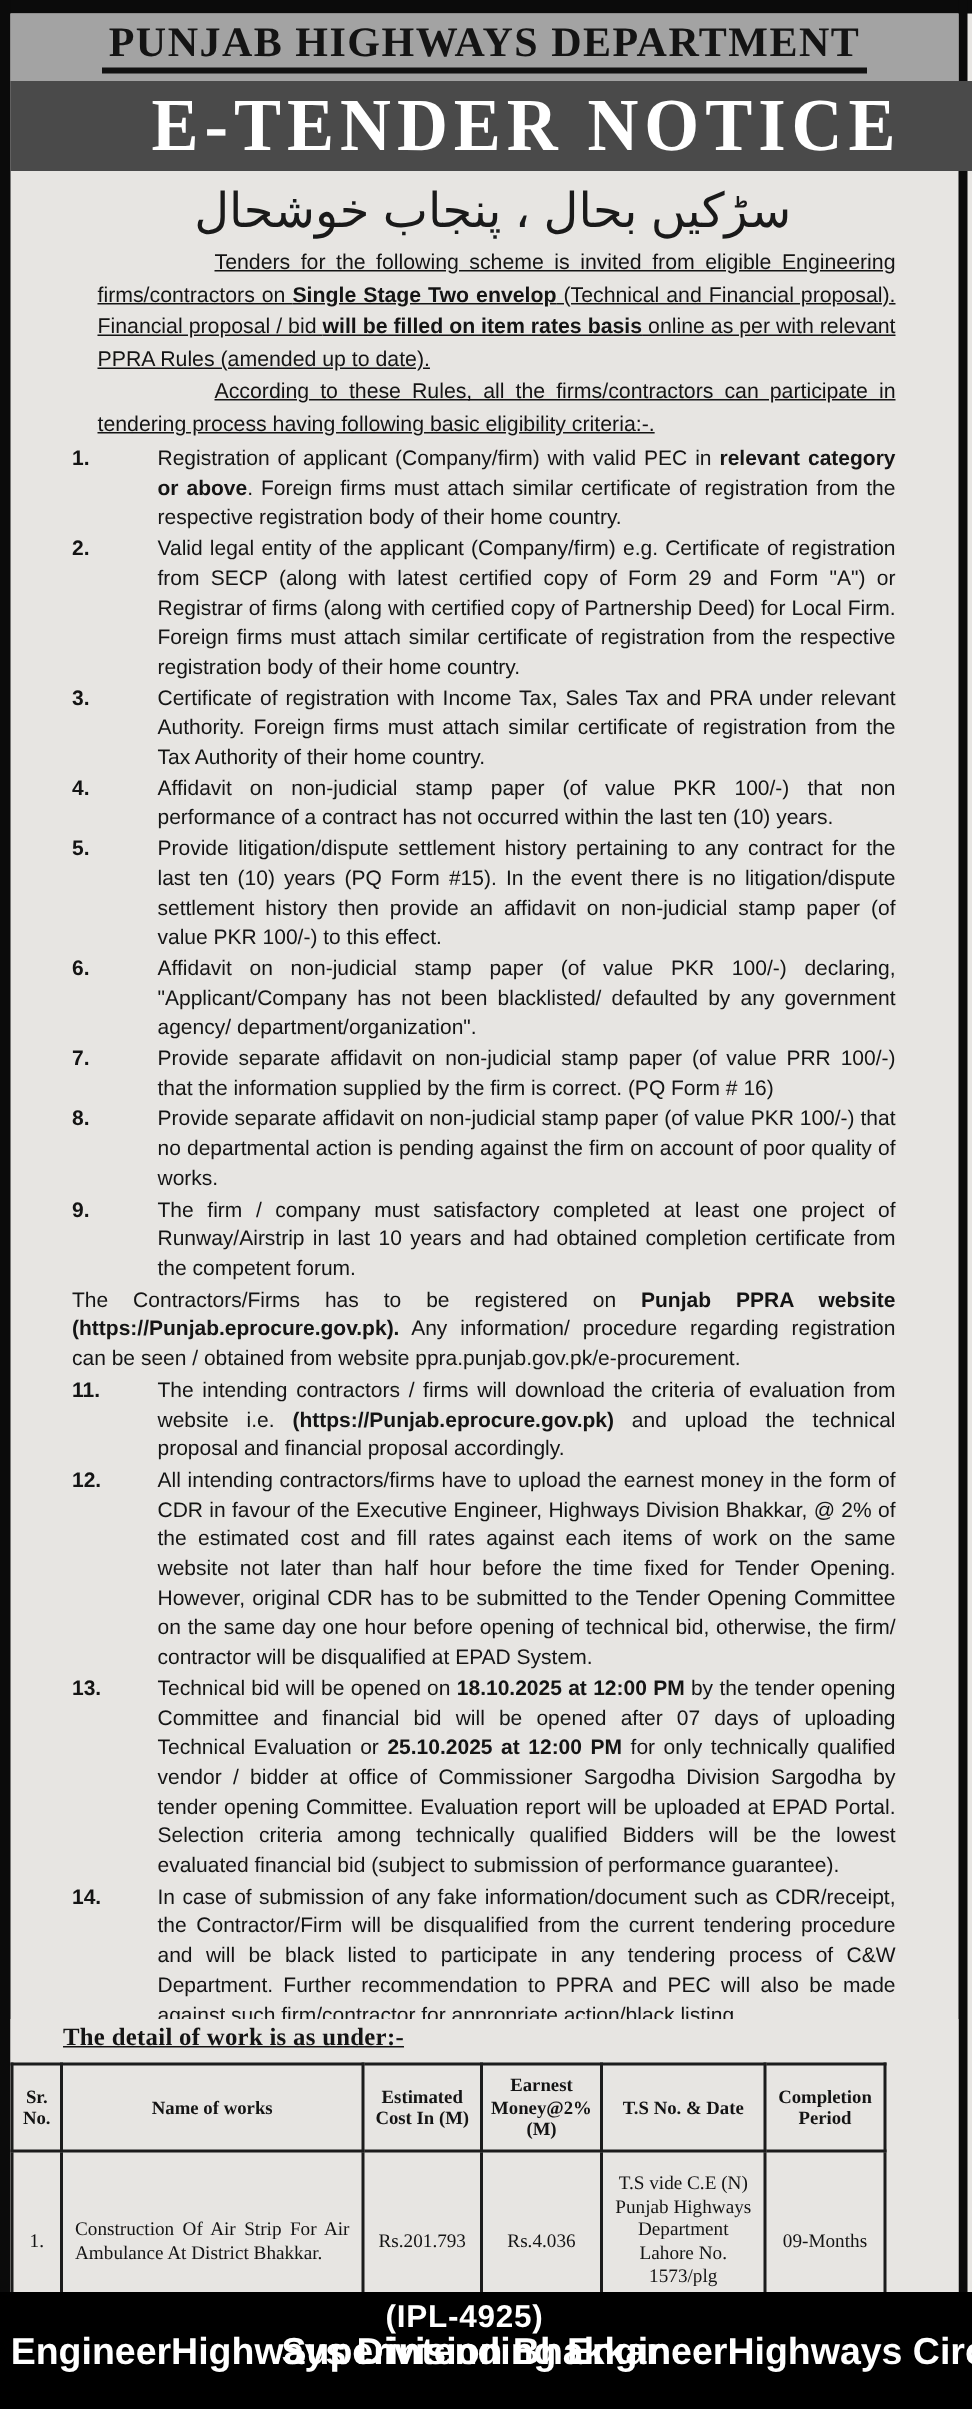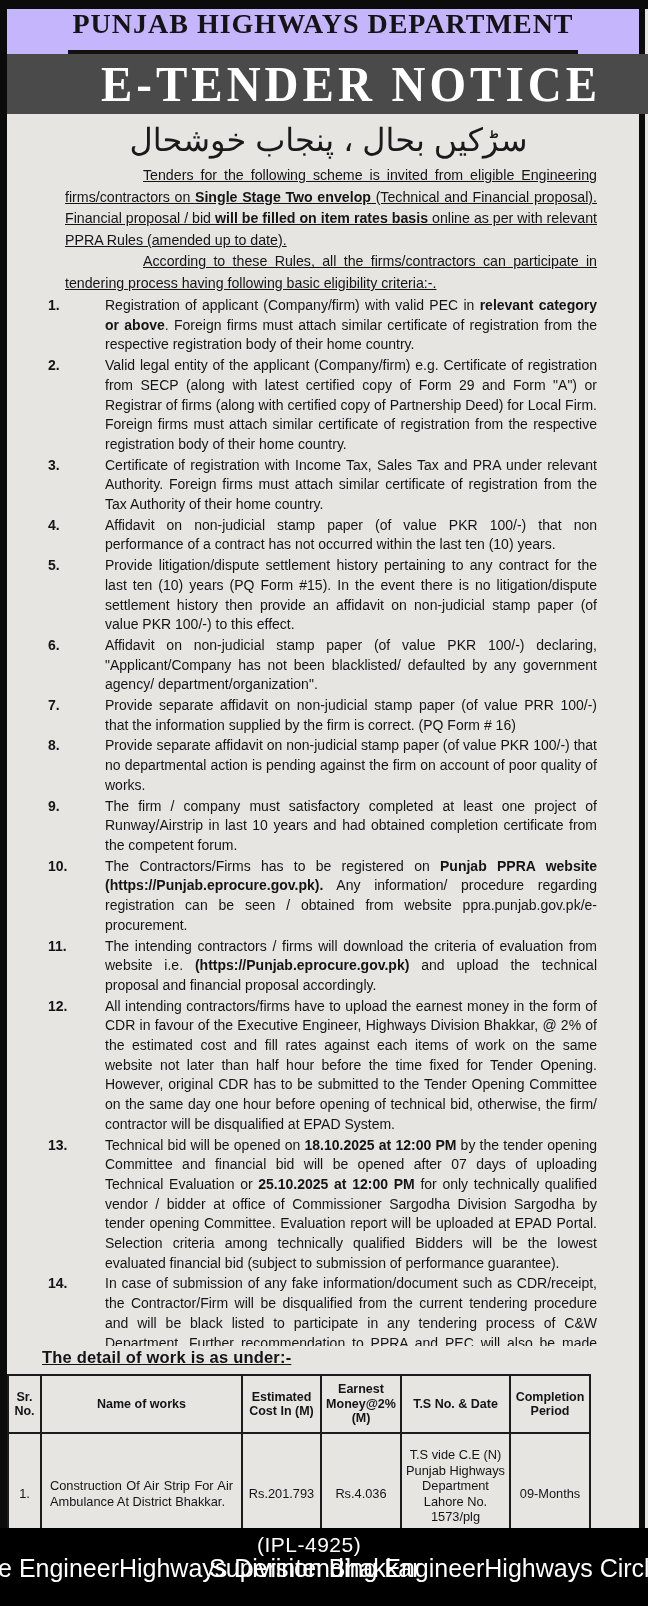--- a/index.html
+++ b/index.html
@@ -7,22 +7,22 @@
     position:relative;width:648px;height:1606px;overflow:hidden;
     background:#e7e5e2;color:#141414;
     font-family:"Liberation Sans",sans-serif;
     -webkit-font-smoothing:antialiased;
   }
   .top-rule{position:absolute;top:0;left:0;width:648px;height:9px;background:#0b0b0b;}
   .left-rule{position:absolute;top:0;left:0;width:7px;height:1529px;background:#0b0b0b;}
   .right-rule{position:absolute;top:0;right:3px;width:6px;height:1529px;background:#0b0b0b;}
 
   .title-band{
-    position:absolute;top:9px;left:7px;right:9px;height:45px;background:#c4b5fd;
-    display:flex;justify-content:center;
+    position:absolute;top:9px;left:7px;right:9px;height:45px;background:#a3a3a3;
+    display:flex;align-items:center;justify-content:center;
   }
   .dept-title{
     font-family:"Liberation Serif",serif;font-weight:bold;font-size:28px;
     letter-spacing:1px;border-bottom:4px solid #111;padding:0 4px 1px;line-height:1.05;
     white-space:nowrap;
   }
   .banner{
     position:absolute;top:54px;left:7px;width:624px;height:60px;background:#4a4a4a;
     display:flex;align-items:center;justify-content:center;padding-left:32px;
   }
@@ -45,21 +45,21 @@
     position:absolute;top:296px;left:48px;width:549px;
     font-size:14px;line-height:19.7px;
   }
   .criteria .row{display:flex;margin-bottom:1px;}
   .criteria .num{flex:none;width:57px;font-weight:bold;}
   .criteria .txt{flex:1;text-align:justify;}
 
   .b{font-weight:bold;}
 
   .works-area{
-    position:absolute;top:1346px;left:7px;right:9px;height:182px;background:#e7e5e2;
+    position:absolute;top:1346px;left:7px;right:9px;height:182px;background:#e7e5e2;font-family:Liberation Serif, serif;
   }
   .works-heading{
     margin:2px 0 7px 35px;font-size:16.5px;font-weight:bold;
     text-decoration:underline;letter-spacing:.2px;
   }
   table.works{
     border-collapse:collapse;table-layout:fixed;width:582px;
   }
   table.works th,table.works td{
     border:2px solid #1c1c1c;white-space:pre-line;overflow:hidden;
@@ -69,21 +69,21 @@
     font-size:12.5px;line-height:14.5px;font-weight:bold;padding:2px 3px;
   }
   table.works td{
     height:88px;vertical-align:middle;text-align:center;
     font-size:12.8px;line-height:15.5px;padding:13px 4px;
   }
   table.works td.c1{text-align:justify;padding:4px 8px;}
 
   .footer{
     position:absolute;left:0;right:0;bottom:0;height:78px;background:#000000;
-    color:#ffffff;font-weight:normal;
+    color:#ffffff;font-weight:bold;
   }
   .footer .cols{display:flex;height:100%;}
   .sig{
     width:324px;display:flex;flex-direction:row;justify-content:center;
     align-items:center;padding-top:3px;box-sizing:border-box;
   }
   .sig.right{padding-left:16px;}
   .sig .line{font-size:25px;line-height:31px;white-space:nowrap;}
   .ref-number{
     position:absolute;left:257px;top:5px;font-size:21px;letter-spacing:.5px;
@@ -143,21 +143,20 @@
       </div>
       <div class="row">
         <span class="num">8.</span>
         <div class="txt"><span>Provide separate affidavit on non-judicial stamp paper (of value PKR 100/-) that no departmental action is pending against the firm on account of poor quality of works.</span></div>
       </div>
       <div class="row">
         <span class="num">9.</span>
         <div class="txt"><span>The firm / company must satisfactory completed at least one project of Runway/Airstrip in last 10 years and had obtained completion certificate from the competent forum.</span></div>
       </div>
       <div class="row">
-        <span class="num">10.</span>
         <div class="txt"><span>The Contractors/Firms has to be registered on </span><span class="b">Punjab PPRA website (https://Punjab.eprocure.gov.pk).</span><span> Any information/ procedure regarding registration can be seen / obtained from website ppra.punjab.gov.pk/e-procurement.</span></div>
       </div>
       <div class="row">
         <span class="num">11.</span>
         <div class="txt"><span>The intending contractors / firms will download the criteria of evaluation from website i.e. </span><span class="b">(https://Punjab.eprocure.gov.pk)</span><span> and upload the technical proposal and financial proposal accordingly.</span></div>
       </div>
       <div class="row">
         <span class="num">12.</span>
         <div class="txt"><span>All intending contractors/firms have to upload the earnest money in the form of CDR in favour of the Executive Engineer, Highways Division Bhakkar, @ 2% of the estimated cost and fill rates against each items of work on the same website not later than half hour before the time fixed for Tender Opening. However, original CDR has to be submitted to the Tender Opening Committee on the same day one hour before opening of technical bid, otherwise, the firm/ contractor will be disqualified at EPAD System.</span></div>
       </div>

